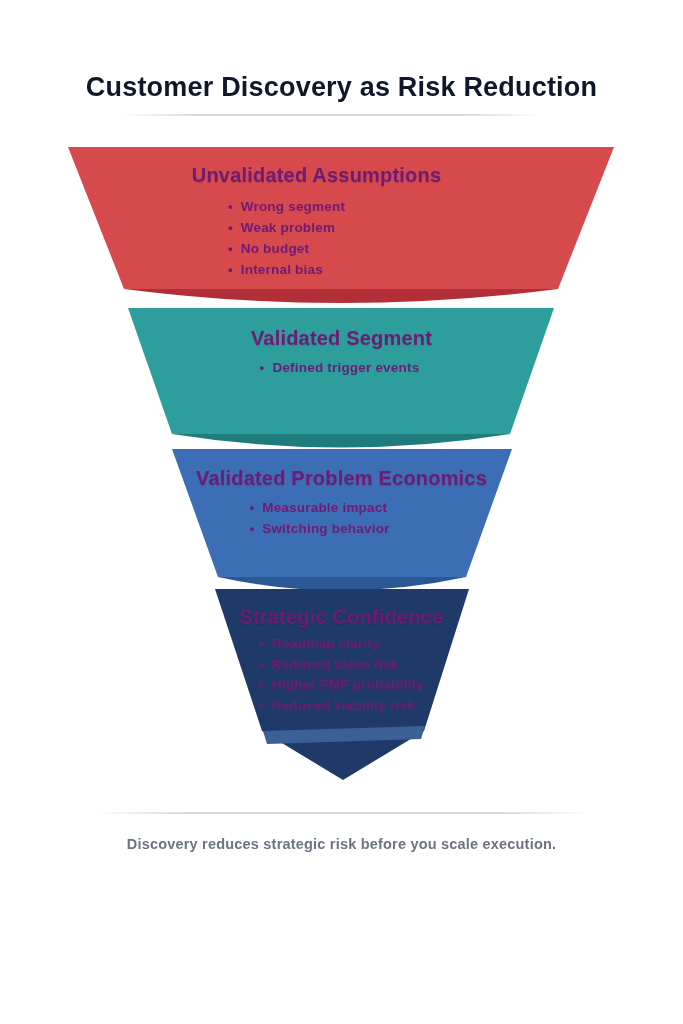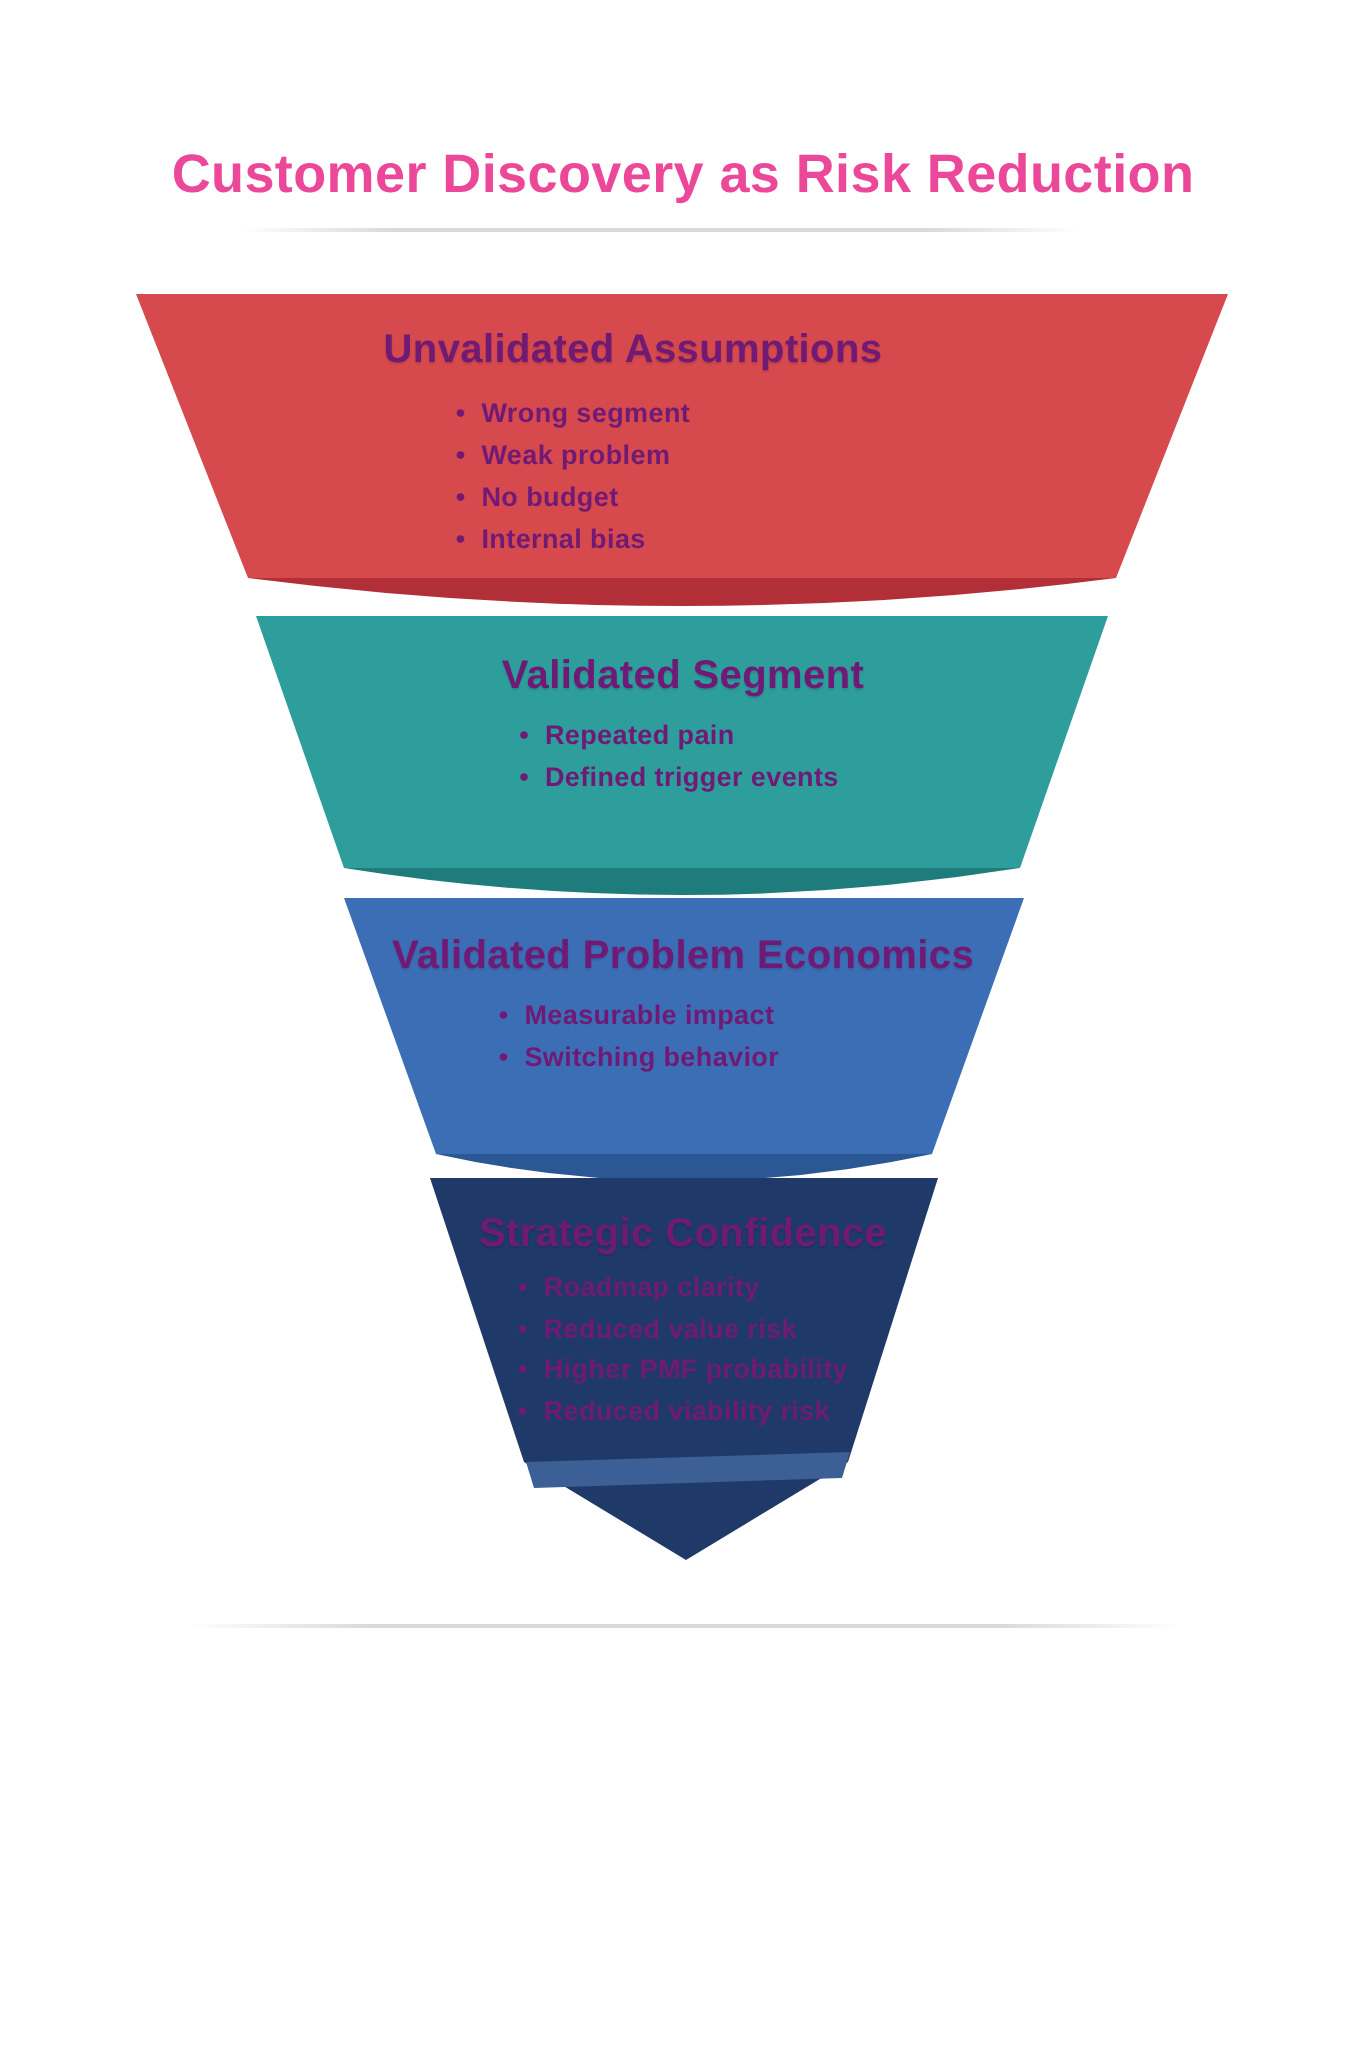--- a/index.html
+++ b/index.html
@@ -13,21 +13,21 @@
   .canvas { position: absolute; inset: 0; }
 
   .page-title {
     position: absolute;
     top: 72px; left: 0; width: 683px;
     margin: 0;
     text-align: center;
     font-size: 27px;
     font-weight: bold;
     letter-spacing: 0.2px;
-    color: #ec4899;
+    color: #0f172a;
   }
   .divider {
     position: absolute;
     height: 2px;
     background: linear-gradient(to right, rgba(216,216,222,0), #d9d9e0 18%, #d9d9e0 82%, rgba(216,216,222,0));
     border-radius: 1px;
   }
   .divider-title { top: 114px; left: 120px; width: 420px; }
   .divider-caption { top: 812px; left: 95px; width: 495px; }
 
@@ -113,21 +113,20 @@
       <li>Wrong segment</li>
       <li>Weak problem</li>
       <li>No budget</li>
       <li>Internal bias</li>
     </ul>
   </section>
 
   <section class="level level-1">
     <h2 class="heading">Validated Segment</h2>
     <ul>
-      <li>Repeated pain</li>
       <li>Defined trigger events</li>
     </ul>
   </section>
 
   <section class="level level-2">
     <h2 class="heading">Validated Problem Economics</h2>
     <ul>
       <li>Measurable impact</li>
       <li>Switching behavior</li>
     </ul>
@@ -137,14 +136,15 @@
     <h2 class="heading">Strategic Confidence</h2>
     <ul>
       <li>Roadmap clarity</li>
       <li>Reduced value risk</li>
       <li>Higher PMF probability</li>
       <li>Reduced viability risk</li>
     </ul>
   </section>
 
   <div class="divider divider-caption"></div>
+  <p class="caption">Discovery reduces strategic risk before you scale execution.</p>
 
 </div>
 
 </body></html>

